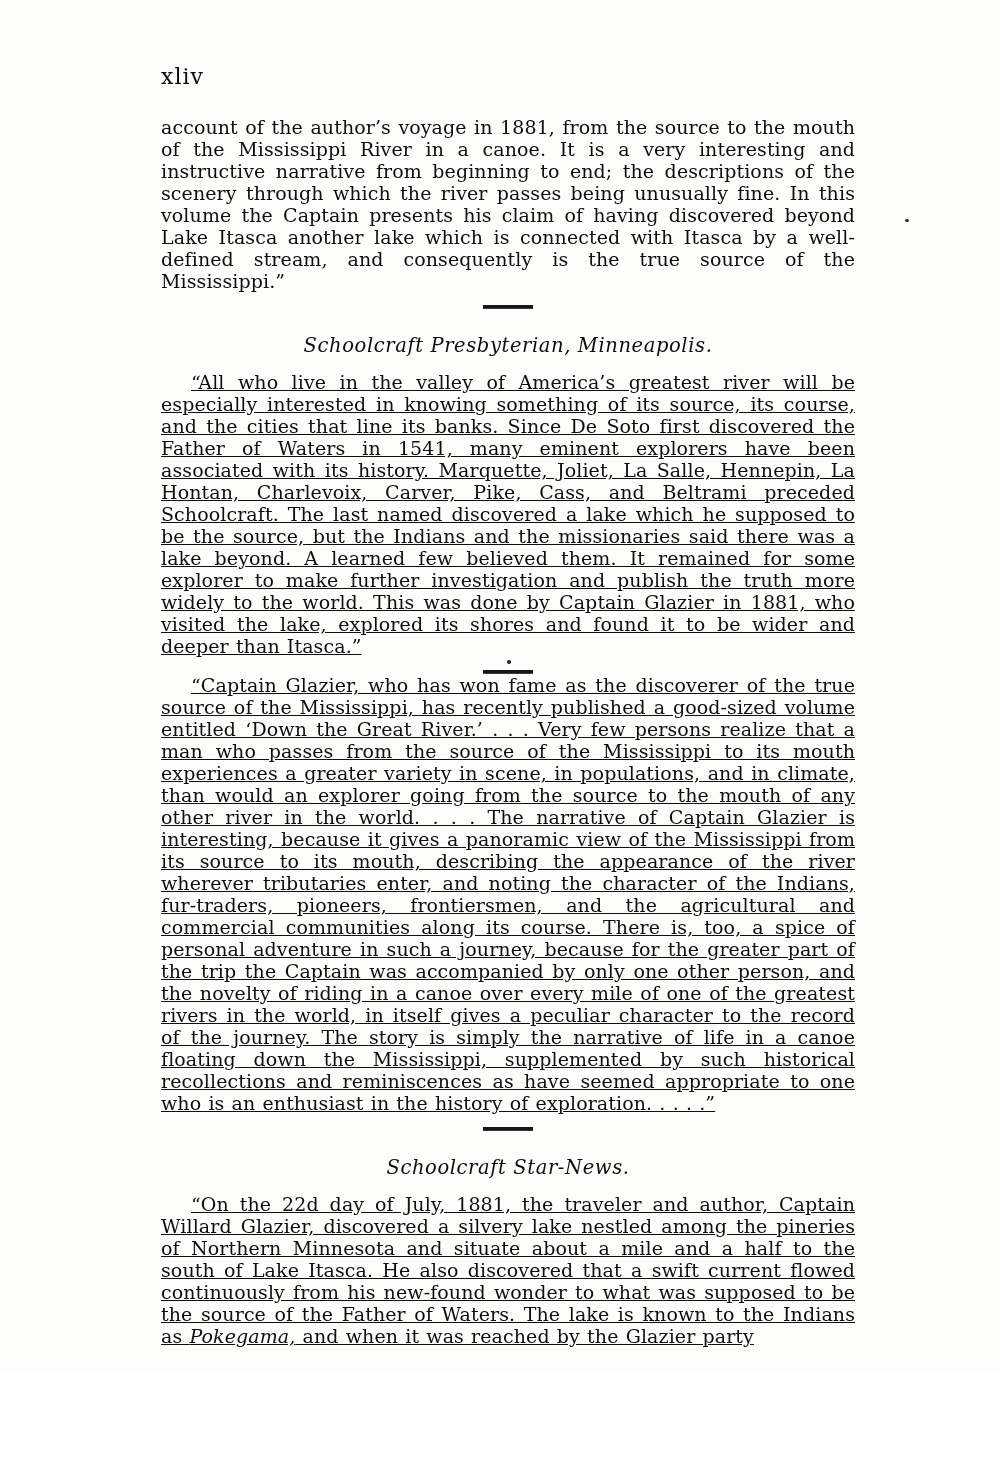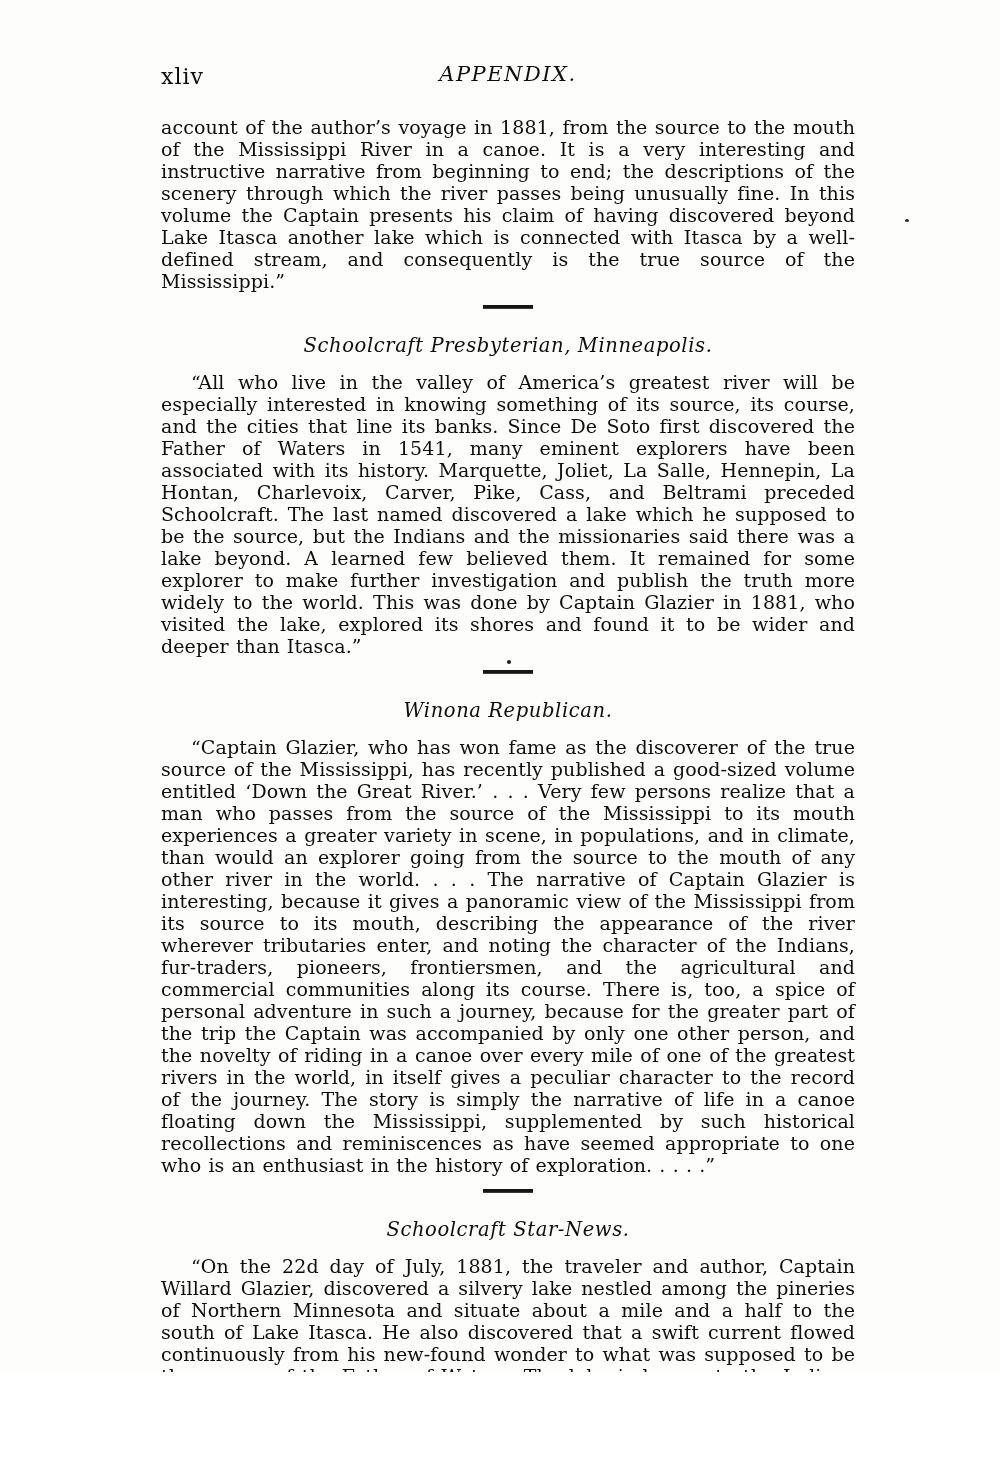--- a/index.html
+++ b/index.html
@@ -48,21 +48,21 @@
   }
   .para {
     margin: 0;
     font-size: 19px;
     line-height: 22px;
     text-align: justify;
     text-align-last: left;
     letter-spacing: 0.1px;
     word-spacing: 1px;
   }
-  .para.indented { text-indent: 30px; }
+  .para.indented { text-indent: 30px; text-decoration: underline; }
   .para + .divider { margin-top: 13px; }
   .divider {
     position: relative;
     width: 50px;
     margin: 13px auto 0 auto;
   }
   .divider .rule {
     display: block;
     height: 3px;
     background: #161616;
@@ -97,40 +97,38 @@
   .speck-1 { left: 905px; top: 219px; width: 4px; height: 3px; }
   .speck-2 { left: 613px; top: 1379px; width: 3px; height: 3px; }
 </style>
 </head>
 <body>
 
 <div class="page">
 
   <header class="page-header">
     <span class="page-number">xliv</span>
-    <span class="running-head">APPENDIX.</span>
   </header>
 
   <main class="text-block">
 
     <p class="para">account of the author’s voyage in 1881, from the source to the mouth of the Mississippi River in a canoe. It is a very interesting and instructive narrative from beginning to end; the descriptions of the scenery through which the river passes being unusually fine. In this volume the Captain presents his claim of having discovered beyond Lake Itasca another lake which is connected with Itasca by a well-defined stream, and consequently is the true source of the Mississippi.”</p>
 
     <div class="divider">
       <span class="rule"></span>
     </div>
 
     <h2 class="section-heading">Schoolcraft Presbyterian, Minneapolis.</h2>
 
     <p class="para indented">“All who live in the valley of America’s greatest river will be especially interested in knowing something of its source, its course, and the cities that line its banks. Since De Soto first discovered the Father of Waters in 1541, many eminent explorers have been associated with its history. Marquette, Joliet, La Salle, Hennepin, La Hontan, Charlevoix, Carver, Pike, Cass, and Beltrami preceded Schoolcraft. The last named discovered a lake which he supposed to be the source, but the Indians and the missionaries said there was a lake beyond. A learned few believed them. It remained for some explorer to make further investigation and publish the truth more widely to the world. This was done by Captain Glazier in 1881, who visited the lake, explored its shores and found it to be wider and deeper than Itasca.”</p>
 
     <div class="divider has-dot">
       <span class="rule"></span>
     </div>
 
-    <h2 class="section-heading">Winona Republican.</h2>
 
     <p class="para indented">“Captain Glazier, who has won fame as the discoverer of the true source of the Mississippi, has recently published a good-sized volume entitled ‘Down the Great River.’ . . . Very few persons realize that a man who passes from the source of the Mississippi to its mouth experiences a greater variety in scene, in populations, and in climate, than would an explorer going from the source to the mouth of any other river in the world. . . . The narrative of Captain Glazier is interesting, because it gives a panoramic view of the Mississippi from its source to its mouth, describing the appearance of the river wherever tributaries enter, and noting the character of the Indians, fur-traders, pioneers, frontiersmen, and the agricultural and commercial communities along its course. There is, too, a spice of personal adventure in such a journey, because for the greater part of the trip the Captain was accompanied by only one other person, and the novelty of riding in a canoe over every mile of one of the greatest rivers in the world, in itself gives a peculiar character to the record of the journey. The story is simply the narrative of life in a canoe floating down the Mississippi, supplemented by such historical recollections and reminiscences as have seemed appropriate to one who is an enthusiast in the history of exploration. . . . .”</p>
 
     <div class="divider">
       <span class="rule"></span>
     </div>
 
     <h2 class="section-heading">Schoolcraft Star-News.</h2>
 
     <p class="para indented"><span>“On the 22d day of July, 1881, the traveler and author, Captain Willard Glazier, discovered a silvery lake nestled among the pineries of Northern Minnesota and situate about a mile and a half to the south of Lake Itasca. He also discovered that a swift current flowed continuously from his new-found wonder to what was supposed to be the source of the Father of Waters. The lake is known to the Indians as </span><span class="inline-italic">Pokegama,</span><span> and when it was reached by the Glazier party</span></p>

